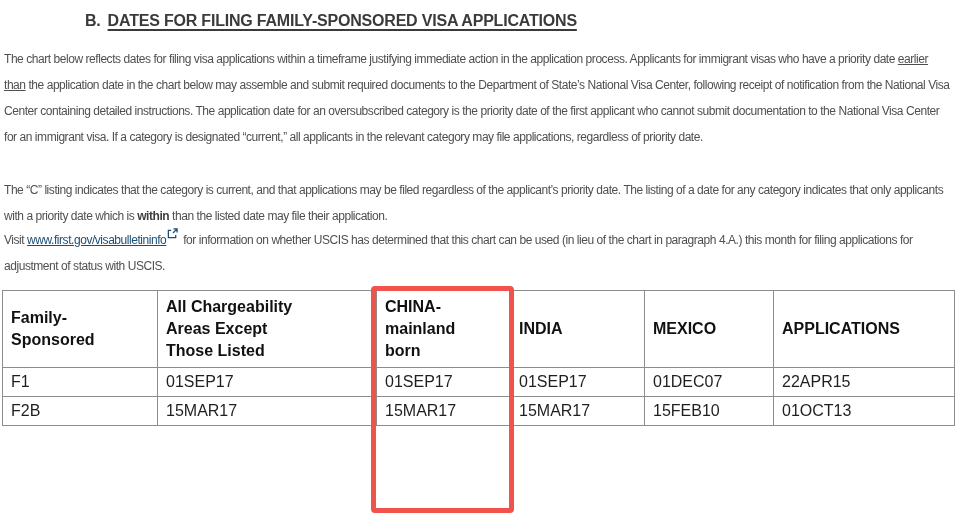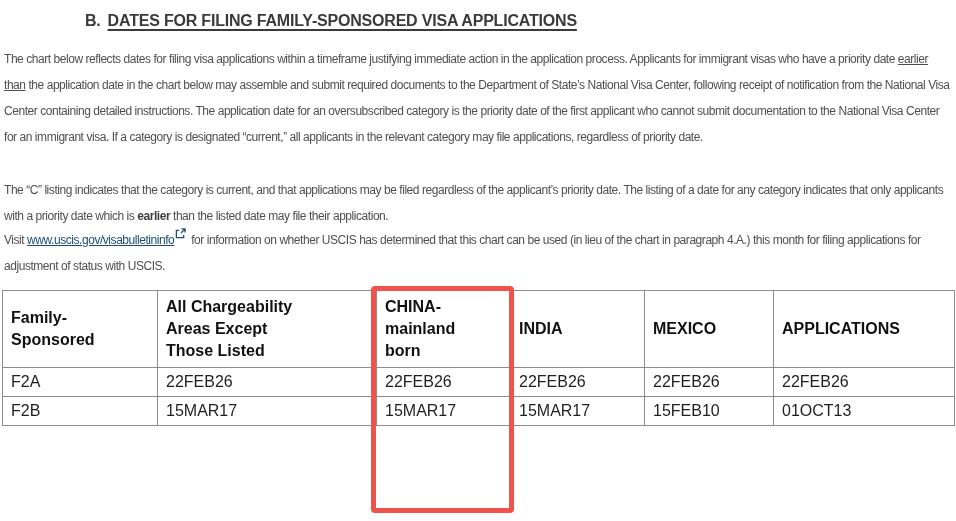--- a/index.html
+++ b/index.html
@@ -105,25 +105,25 @@
 
   <div class="heading">
     <span>B.</span><span class="h-title">DATES FOR FILING FAMILY-SPONSORED VISA APPLICATIONS</span>
   </div>
 
   <div class="para p1">
     <span>The chart below reflects dates for filing visa applications within a timeframe justifying immediate action in the application process. Applicants for immigrant visas who have a priority date </span><span class="u-inline">earlier than</span><span> the application date in the chart below may assemble and submit required documents to the Department of State’s National Visa Center, following receipt of notification from the National Visa Center containing detailed instructions. The application date for an oversubscribed category is the priority date of the first applicant who cannot submit documentation to the National Visa Center for an immigrant visa. If a category is designated “current,” all applicants in the relevant category may file applications, regardless of priority date.</span>
   </div>
 
   <div class="para p2">
-    <span>The “C” listing indicates that the category is current, and that applications may be filed regardless of the applicant’s priority date. The listing of a date for any category indicates that only applicants with a priority date which is </span><span class="b-inline">earlier</span><span> than the listed date may file their application.</span>
+    <span>The “C” listing indicates that the category is current, and that applications may be filed regardless of the applicant’s priority date. The listing of a date for any category indicates that only applicants with a priority date which is </span><span class="b-inline">within</span><span> than the listed date may file their application.</span>
   </div>
 
   <div class="para p3">
-    <span>Visit </span><a class="doc-link">www.uscis.gov/visabulletininfo</a><span class="ext-icon"><svg width="11" height="11" viewBox="0 0 12 12">
+    <span>Visit </span><a class="doc-link">www.first.gov/visabulletininfo</a><span class="ext-icon"><svg width="11" height="11" viewBox="0 0 12 12">
           <path d="M4.5 2.5 H1.5 V10.5 H9.5 V7.5" fill="none" stroke="#1c4e74" stroke-width="1.4"></path>
           <path d="M6.5 5.5 L11 1 M7 1 H11 V5" fill="none" stroke="#1c4e74" stroke-width="1.4"></path>
         </svg></span><span> for information on whether USCIS has determined that this chart can be used (in lieu of the chart in paragraph 4.A.) this month for filing applications for adjustment of status with USCIS.</span>
   </div>
 
   <div class="table-wrap">
     <table class="filing">
       <colgroup>
         <col style="width:155px">
           <col style="width:219px">
@@ -142,26 +142,26 @@
           <th>CHINA-
 mainland
 born</th>
           <th>INDIA</th>
           <th>MEXICO</th>
           <th>APPLICATIONS</th>
         </tr>
       </thead>
       <tbody>
         <tr>
-          <td>F2A</td>
-          <td>22FEB26</td>
-          <td>22FEB26</td>
-          <td>22FEB26</td>
-          <td>22FEB26</td>
-          <td>22FEB26</td>
+          <td>F1</td>
+          <td>01SEP17</td>
+          <td>01SEP17</td>
+          <td>01SEP17</td>
+          <td>01DEC07</td>
+          <td>22APR15</td>
         </tr>
         <tr>
           <td>F2B</td>
           <td>15MAR17</td>
           <td>15MAR17</td>
           <td>15MAR17</td>
           <td>15FEB10</td>
           <td>01OCT13</td>
         </tr>
       </tbody>

